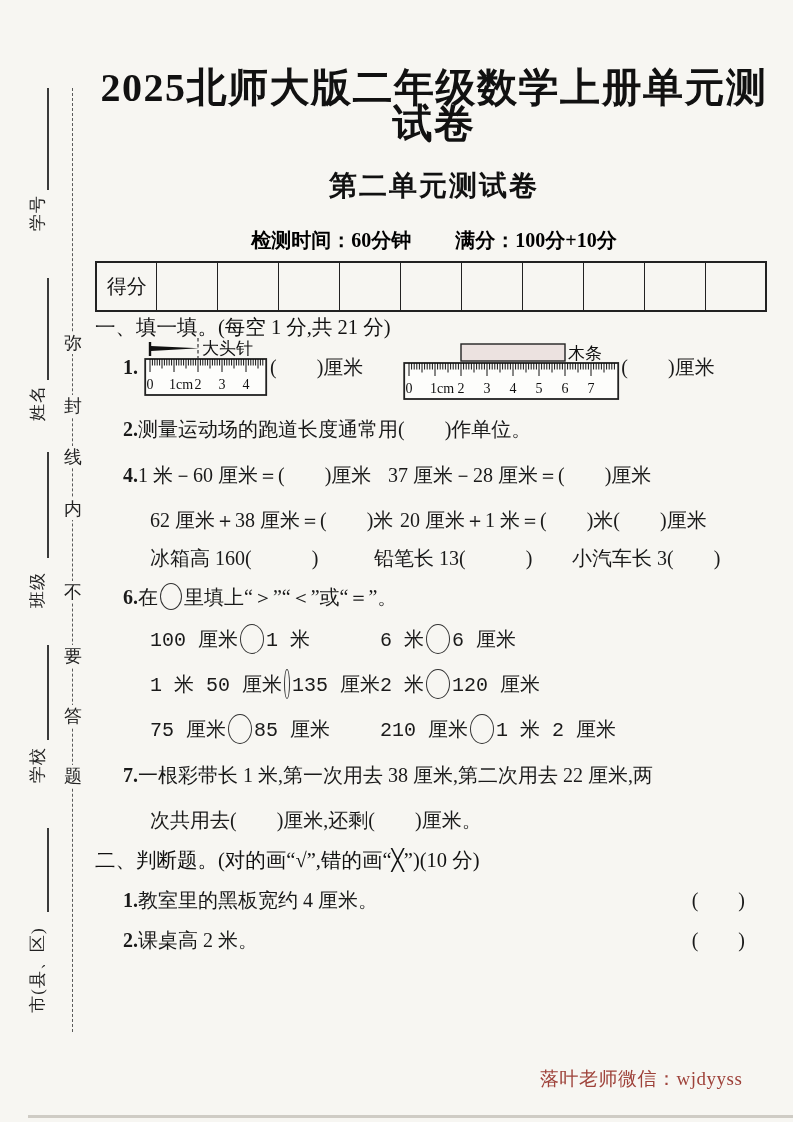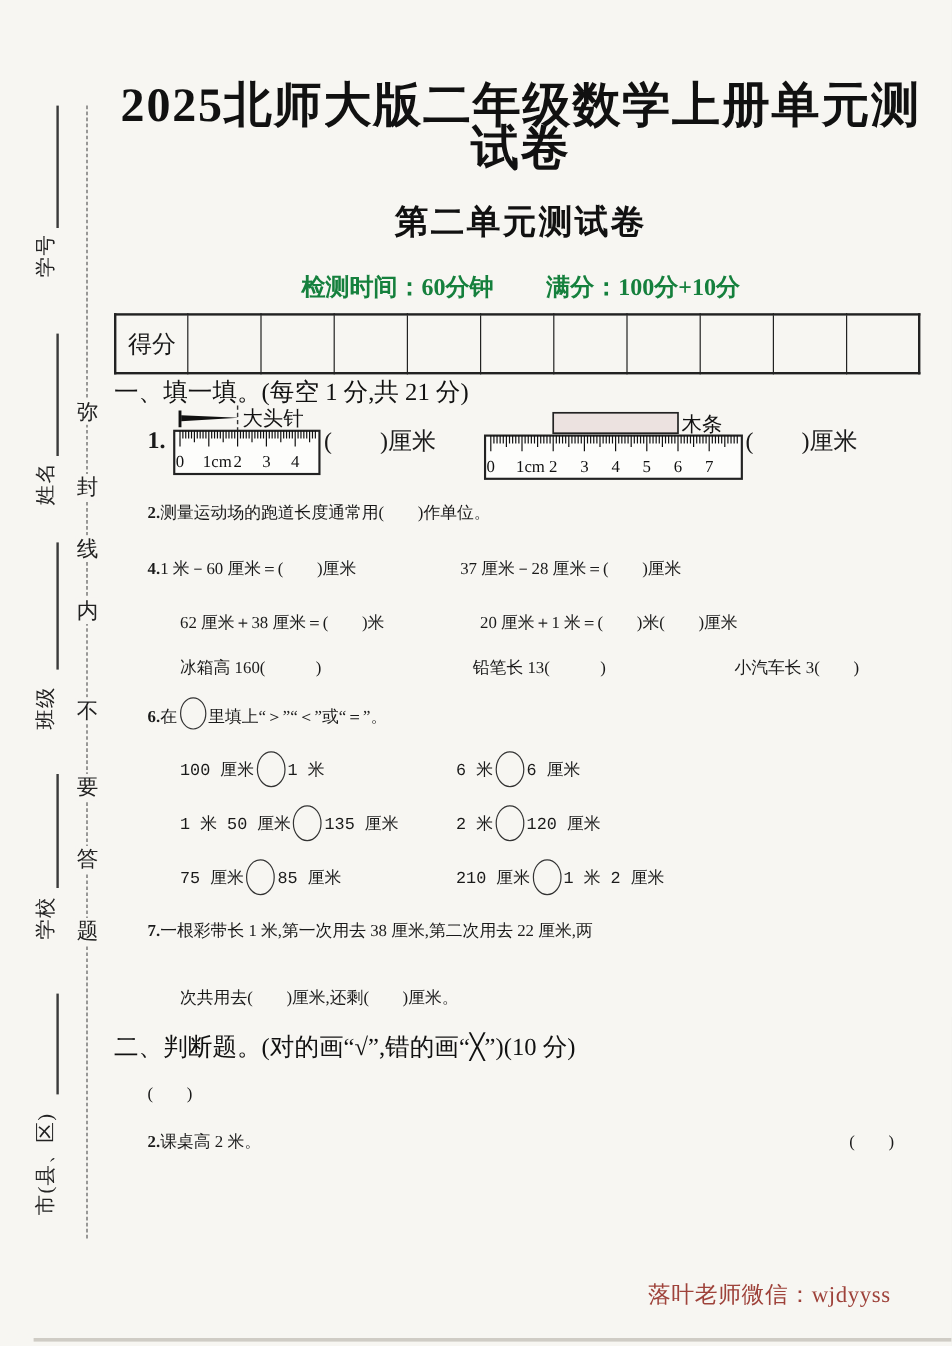--- a/index.html
+++ b/index.html
@@ -21,60 +21,60 @@
   .seal-char{position:absolute;left:63px;width:20px;text-align:center;font-size:18px;line-height:22px;
     color:#222;background:#f7f6f2;}
   .sc0{top:332px;} .sc1{top:395px;} .sc2{top:446px;} .sc3{top:498px;}
   .sc4{top:581px;} .sc5{top:645px;} .sc6{top:705px;} .sc7{top:765px;}
 
   
   .content{position:absolute;left:95px;top:0;width:678px;}
   .title{margin-top:70px;font-size:40px;line-height:36px;font-weight:bold;text-align:center;letter-spacing:1.5px;color:#111;}
   .subtitle{margin-top:28px;font-size:28px;line-height:32px;font-weight:bold;text-align:center;letter-spacing:2px;color:#111;}
   .info-line{margin-top:26px;font-size:20px;line-height:24px;font-weight:bold;text-align:center;
-    display:flex;justify-content:center;gap:44px;color:#15803d;}
+    display:flex;justify-content:center;gap:44px;color:#000000;}
 
   table.score{margin-top:9px;border-collapse:collapse;width:672px;border:2px solid #222;table-layout:fixed;}
   table.score td{border:1.4px solid #222;text-align:center;font-size:20px;padding:0;color:#1a1a1a;}
   table.score tr.hdr td{height:37px;}
   table.score tr.scr td{height:47px;}
   td.c-wide{width:86px;} td.c-num{width:55px;} td.c-extra{width:80px;font-size:19px;} td.c-total{width:58px;}
 
   .secthead{margin-top:3px;font-size:20.5px;line-height:24px;color:#111;}
-  .qline{font-size:14px;line-height:28px;padding-left:28px;color:#1a1a1a;white-space:nowrap;}
+  .qline{font-size:20px;line-height:28px;padding-left:28px;color:#1a1a1a;white-space:nowrap;}
   .qnum{font-weight:bold;font-family:"Liberation Serif",serif;}
   .indent2{padding-left:55px;}
 
   .q1row{margin-top:-4px;height:64px;display:flex;align-items:center;padding-left:28px;font-size:20px;}
   .q1row .qnum{margin-right:6px;}
   .ans{white-space:nowrap;}
   .ruler-svg{flex:0 0 auto;}
   .ruler-body{fill:#fdfdfb;stroke:#222;stroke-width:1.8;}
   .pin-head{stroke:#111;stroke-width:2.4;}
   .pin-shaft{fill:#111;}
   .dashline{stroke:#333;stroke-width:1.2;stroke-dasharray:3.5,2.5;}
   .obj-label{font-size:17px;fill:#111;font-family:"Liberation Serif",serif;}
   .strip{fill:#ece2e0;stroke:#222;stroke-width:1.4;}
 
   .q2{margin-top:16px;}
   .q3{margin-top:19px;} .q3 .p1{display:inline-block;min-width:212px;}
   .q4a{margin-top:18px;} .q4a .p1{display:inline-block;min-width:250px;}
   .q4b{margin-top:17px;} .q4b .p1{display:inline-block;min-width:250px;}
   .q5a{margin-top:11px;}
-  .q5b{margin-top:9px;line-height:30px;display:flex;gap:20px;}
+  .q5b{margin-top:9px;line-height:30px;display:flex;}
   .q5b .i1{width:224px;} .q5b .i2{width:198px;}
   .q6a{margin-top:8px;line-height:32px;}
   .q6row{margin-top:11px;line-height:34px;display:flex;align-items:center;}
   .q6col{display:inline-flex;align-items:flex-start;font-family:Liberation Mono, monospace;}
   .q6col.c1{width:230px;}
   .circle{display:inline-block;width:22px;height:28px;border:1.7px solid #333;border-radius:50%;
     margin:0 2px;background:transparent;}
   .circle.small{width:20px;height:25px;vertical-align:-6px;}
   .q7a{margin-top:13px;}
-  .q7b{margin-top:28px;}
+  .q7b{margin-top:17px;}
   .sect2{margin-top:12px;font-size:20.5px;line-height:28px;}
   .jrow{margin-top:12px;display:flex;justify-content:space-between;padding-right:28px;line-height:28px;}
 
   .watermark{position:absolute;left:540px;top:1066px;font-size:19px;color:#9e423a;letter-spacing:0.5px;}
   .bottom-edge{position:absolute;left:28px;right:0;top:1115px;height:3px;background:#cfccc5;}
 </style>
 </head>
 <body>
 
 <div class="page">
@@ -351,20 +351,21 @@
     <div class="qline q7a">
       <b class="qnum">7.</b><span>一根彩带长 1 米,第一次用去 38 厘米,第二次用去 22 厘米,两</span>
     </div>
     <div class="qline q7b indent2">
       <span>次共用去(　　)厘米,还剩(　　)厘米。</span>
     </div>
 
     <div class="secthead sect2">二、判断题。(对的画“√”,错的画“╳”)(10 分)</div>
 
     <div class="qline jrow">
+      <span><b class="qnum">1.</b><span>教室里的黑板宽约 4 厘米。</span></span>
       <span class="ans">(　　)</span>
     </div>
     <div class="qline jrow">
       <span><b class="qnum">2.</b><span>课桌高 2 米。</span></span>
       <span class="ans">(　　)</span>
     </div>
 
   </div>
 
   <div class="watermark">落叶老师微信：wjdyyss</div>

